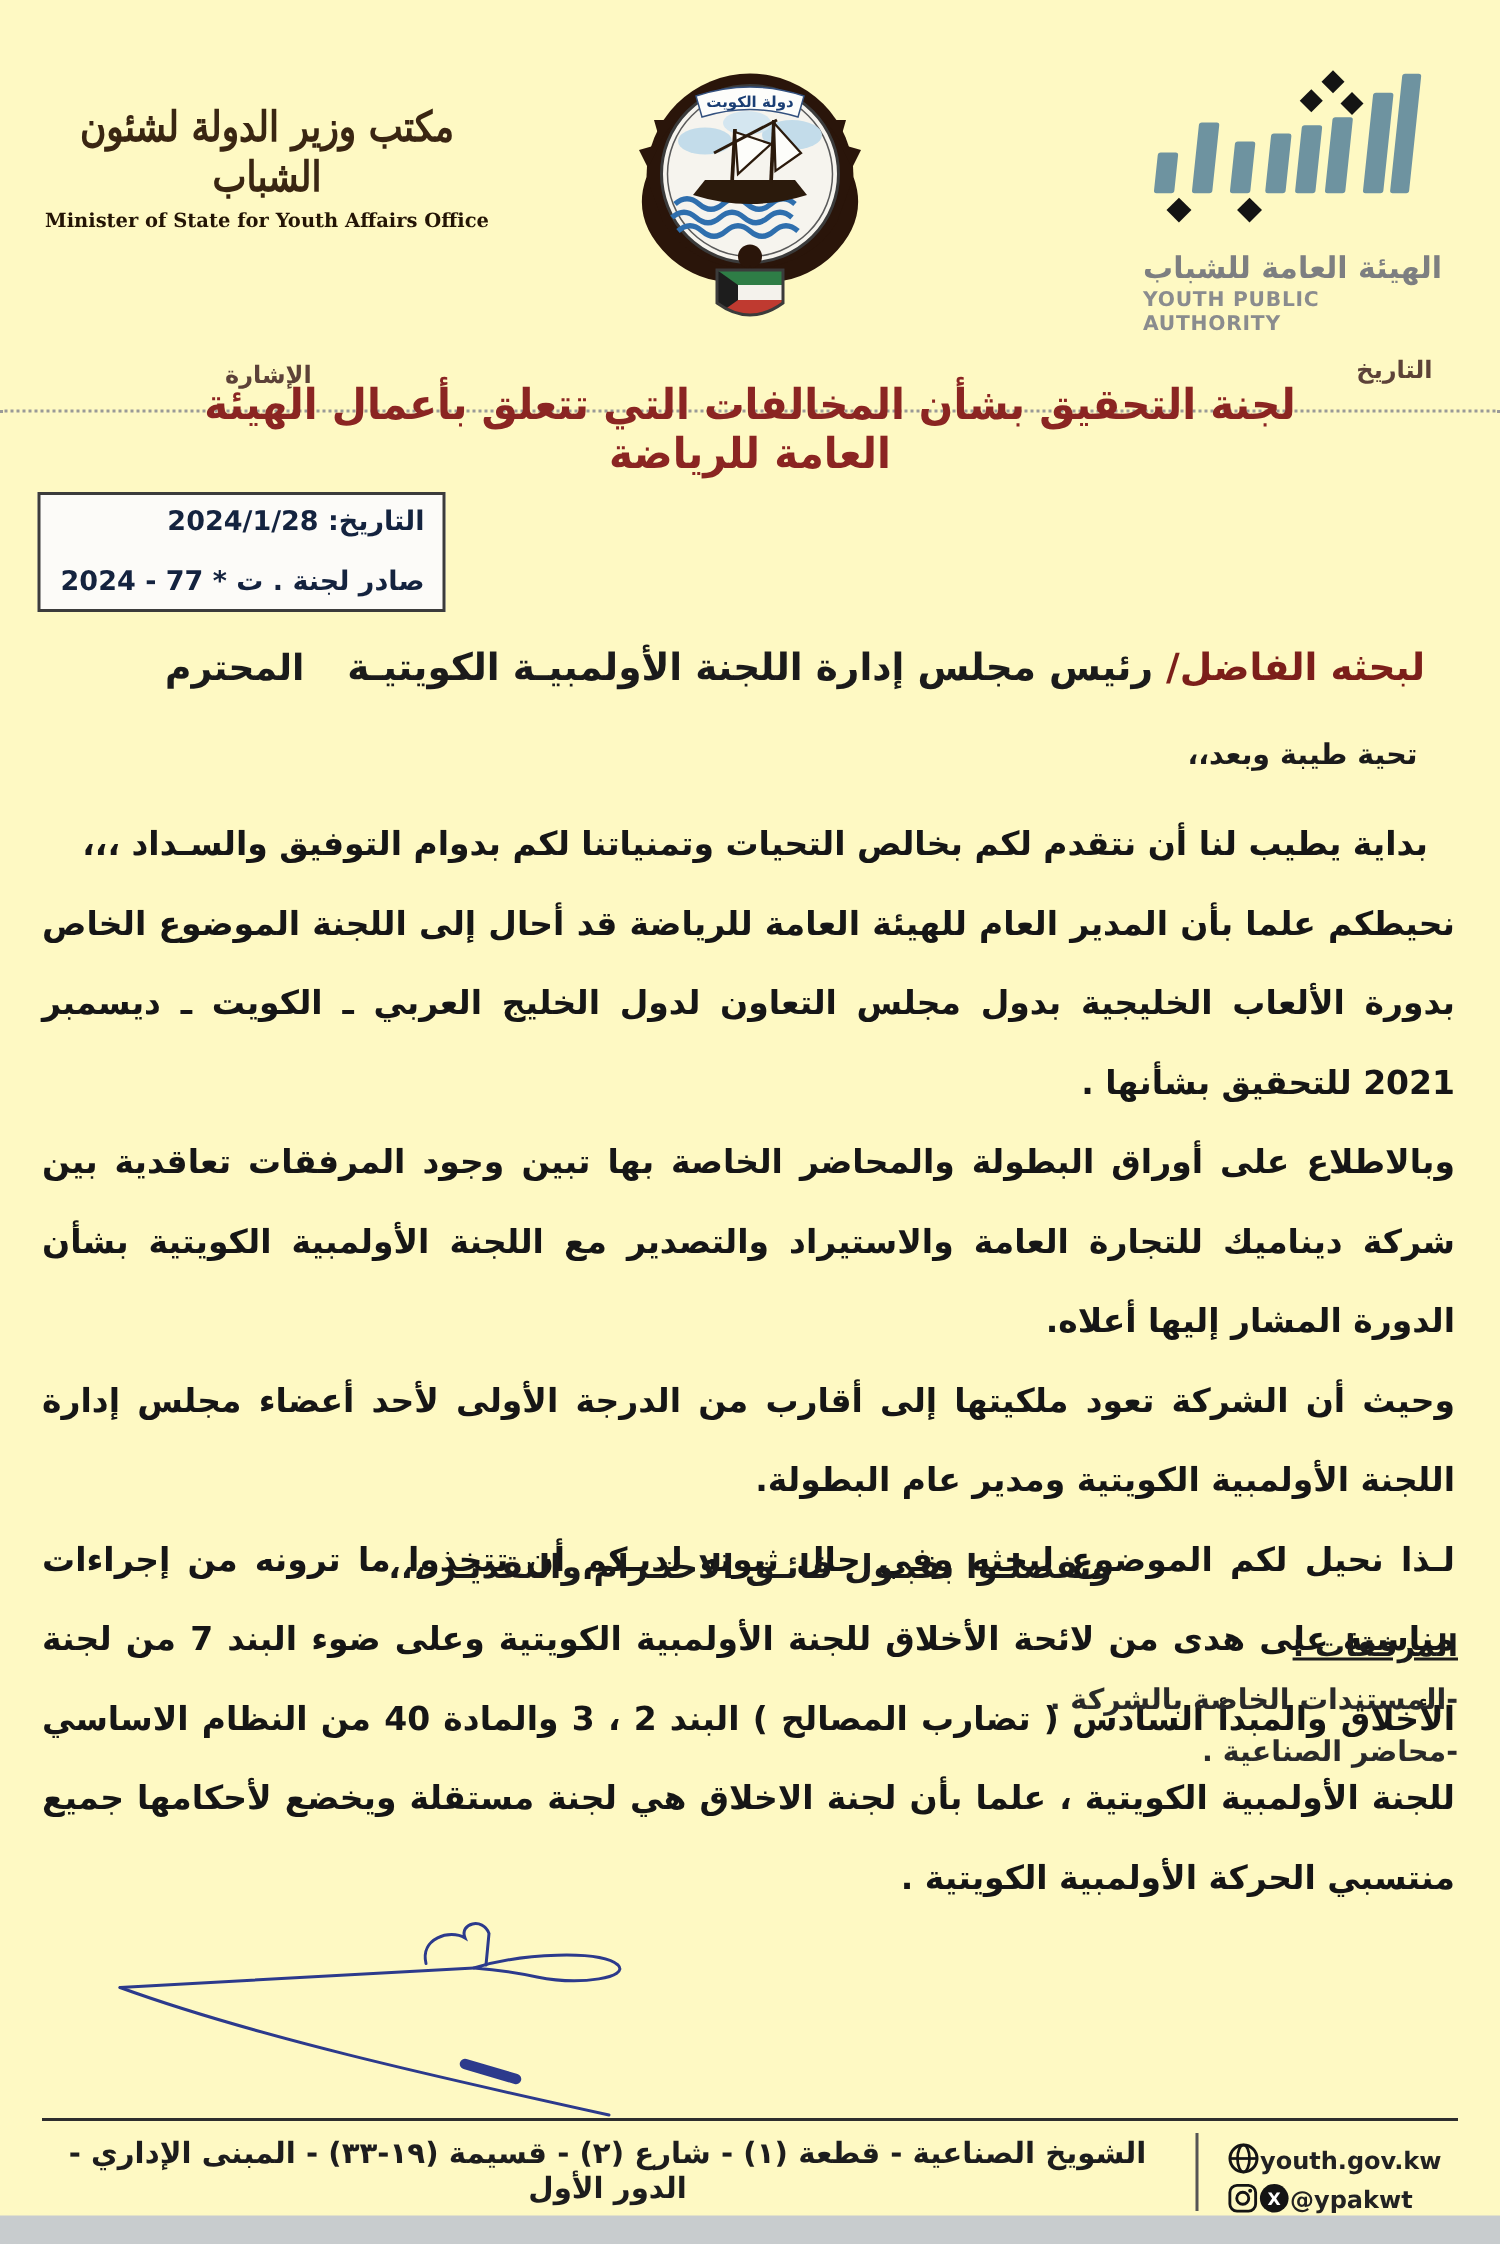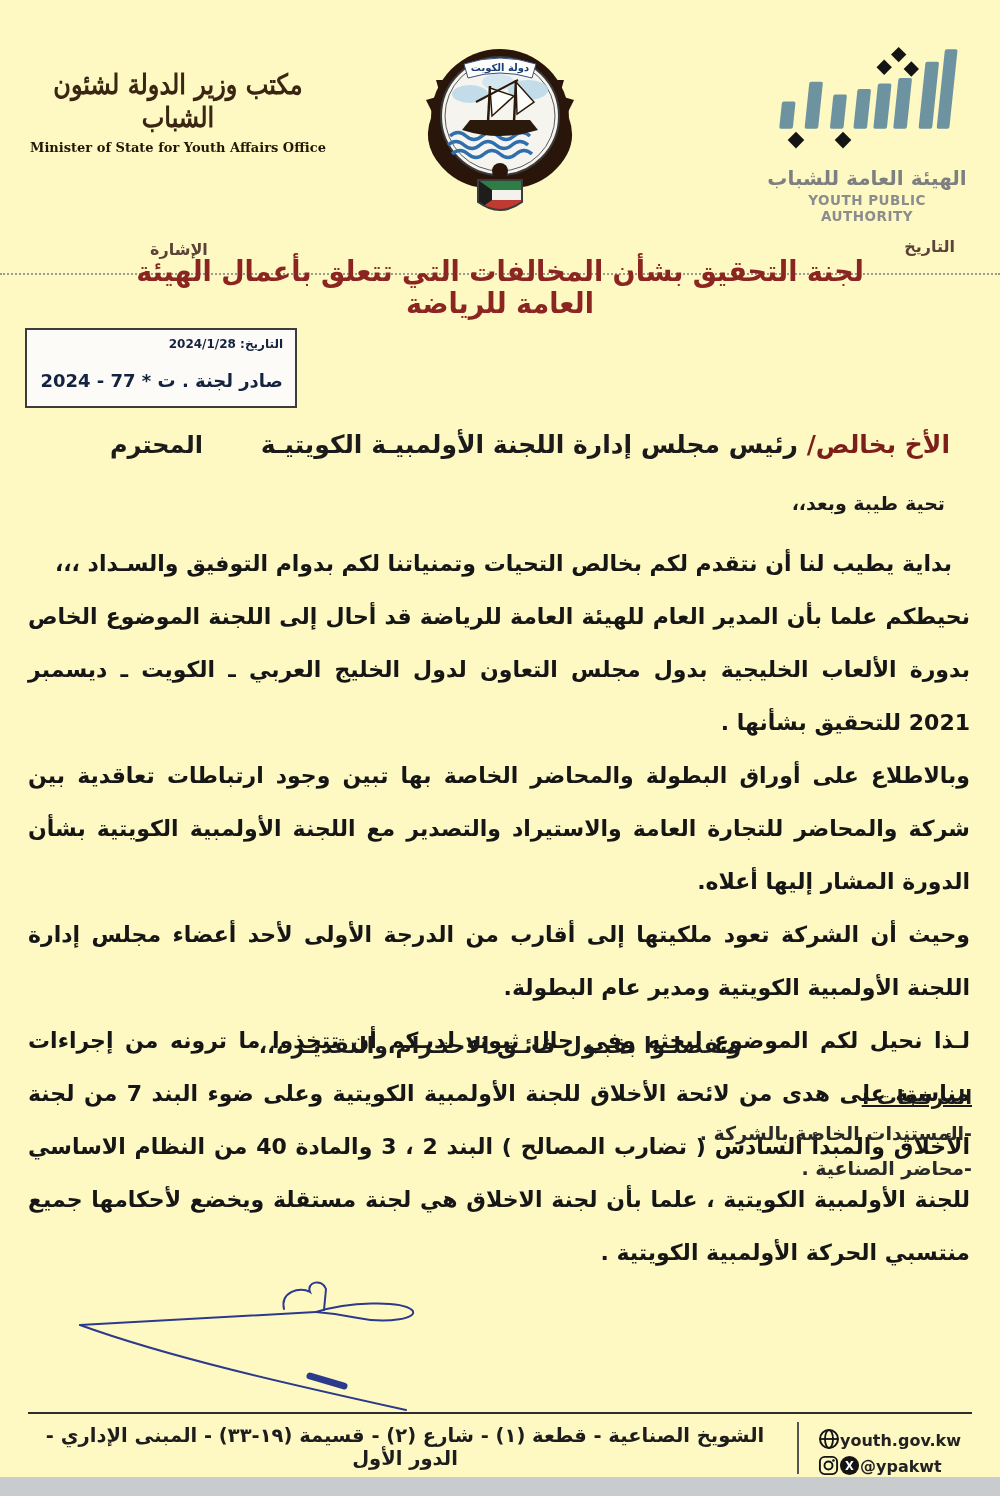--- a/index.html
+++ b/index.html
@@ -9,35 +9,35 @@
     position:relative; width:1000px; height:1496px; margin:0 auto;
     background:#fef9c3; overflow:hidden; color:#1b1b1b;
   }
   
   .ministry-logo { position:absolute; top:72; left:28px; top:72px; width:300px; text-align:center; color:#32200e; }
   .ministry-ar { font-size:24px; font-weight:700; letter-spacing:1px; color:#3a2612;
                  font-family:"DejaVu Serif", serif; transform:scaleY(1.15); }
   .ministry-en { margin-top:10px; font-size:13px; font-weight:700; color:#241505;
                  font-family:"DejaVu Serif", serif; white-space:nowrap; }
   .emblem { position:absolute; top:38px; left:418px; }
-  .ypa-logo { position:absolute; top:40px; right:28px; width:210px; text-align:center; }
+  .ypa-logo { position:absolute; top:40px; right:28px; width:210px; }
   .ypa-ar { margin-top:6px; font-size:20px; font-weight:700; color:#7d7f81; }
   .ypa-en { margin-top:2px; font-size:13.5px; font-weight:700; color:#8a8c8e; letter-spacing:0.5px; }
   
   .ref-label { position:absolute; font-size:16px; font-weight:700; color:#5d4238; }
   .lbl-date { top:237px; right:45px; }
   .lbl-ref  { top:240px; left:150px; }
   .dotted-rule { position:absolute; top:273px; left:0; width:100%; border-top:2px dotted #9a9a97; }
   .subject { position:absolute; top:256px; left:120px; width:760px; text-align:center;
              font-size:27px; font-weight:700; color:#8b2522; transform:scaleY(1.05); }
   
   .stamp-box { position:absolute; top:328px; left:25px; width:272px; height:80px;
                border:2.5px solid #3c3c3c; padding:7px 12px 0 10px; direction:rtl;
                color:#14233f; background:#fcfbf8; }
-  .stamp-line1 { font-size:12px; font-weight:700; }
+  .stamp-line1 { font-size:18px; font-weight:700; }
   .stamp-line2 { font-size:18px; font-weight:700; margin-top:19px; }
   
   .recipient { position:absolute; top:430px; left:110px; right:50px; direction:rtl;
                display:flex; justify-content:space-between; align-items:baseline; }
   .recipient-main { font-size:25px; font-weight:700; }
   .salutation { color:#7c1f1a; }
   .honorific { font-size:24px; font-weight:700;text-align:center; }
   .greeting { position:absolute; top:492px; right:55px; direction:rtl;
               font-size:19px; font-weight:700; }
   
@@ -156,31 +156,31 @@
 
   <div class="subject" dir="rtl">لجنة التحقيق بشأن المخالفات التي تتعلق بأعمال الهيئة العامة للرياضة</div>
 
   <div class="stamp-box">
     <div class="stamp-line1">التاريخ:  2024/1/28</div>
     <div class="stamp-line2">صادر لجنة . ت * 77  -  2024</div>
   </div>
 
   <div class="recipient">
     <div class="recipient-main">
-      <span class="salutation">الأخ بخالص/ </span><span>رئيس مجلس إدارة اللجنة الأولمبيـة الكويتيـة</span>
+      <span class="salutation">لبحثه الفاضل/ </span><span>رئيس مجلس إدارة اللجنة الأولمبيـة الكويتيـة</span>
     </div>
     <div class="honorific">المحترم</div>
   </div>
 
   <div class="greeting">تحية طيبة وبعد،،</div>
 
   <div class="body-text">
     <p class="indent">بداية يطيب لنا أن نتقدم لكم بخالص التحيات وتمنياتنا لكم بدوام التوفيق والسـداد ،،،</p>
     <p>نحيطكم علما بأن المدير العام للهيئة العامة للرياضة قد أحال إلى اللجنة الموضوع الخاص بدورة الألعاب الخليجية بدول مجلس التعاون لدول الخليج العربي ـ الكويت ـ ديسمبر 2021 للتحقيق بشأنها .</p>
-    <p>وبالاطلاع على أوراق البطولة والمحاضر الخاصة بها تبين وجود ارتباطات تعاقدية بين شركة والمحاضر للتجارة العامة والاستيراد والتصدير مع اللجنة الأولمبية الكويتية بشأن الدورة المشار إليها أعلاه.</p>
+    <p>وبالاطلاع على أوراق البطولة والمحاضر الخاصة بها تبين وجود المرفقات تعاقدية بين شركة ديناميك للتجارة العامة والاستيراد والتصدير مع اللجنة الأولمبية الكويتية بشأن الدورة المشار إليها أعلاه.</p>
     <p>وحيث أن الشركة تعود ملكيتها إلى أقارب من الدرجة الأولى لأحد أعضاء مجلس إدارة اللجنة الأولمبية الكويتية ومدير عام البطولة.</p>
     <p>لـذا نحيل لكم الموضوع لبحثه وفي حال ثبوته لديـكم أن تتخذوا ما ترونه من إجراءات مناسبة على هدى من لائحة الأخلاق للجنة الأولمبية الكويتية وعلى ضوء البند 7 من لجنة الأخلاق والمبدأ السادس ( تضارب المصالح ) البند 2 ، 3  والمادة 40 من النظام الاساسي للجنة الأولمبية الكويتية ، علما بأن لجنة الاخلاق هي لجنة مستقلة ويخضع لأحكامها جميع منتسبي الحركة الأولمبية الكويتية .</p>
   </div>
 
   <div class="closing">وتفضلـوا بقبـول فائـق الاحتـرام والتقديـر ،،،</div>
 
   <div class="attachments">
     <div class="attachments-label">المرفقات :</div>
     <div class="attachments-item">-المستندات الخاصة بالشركة .</div>
     <div class="attachments-item">-محاضر الصناعية .</div>

